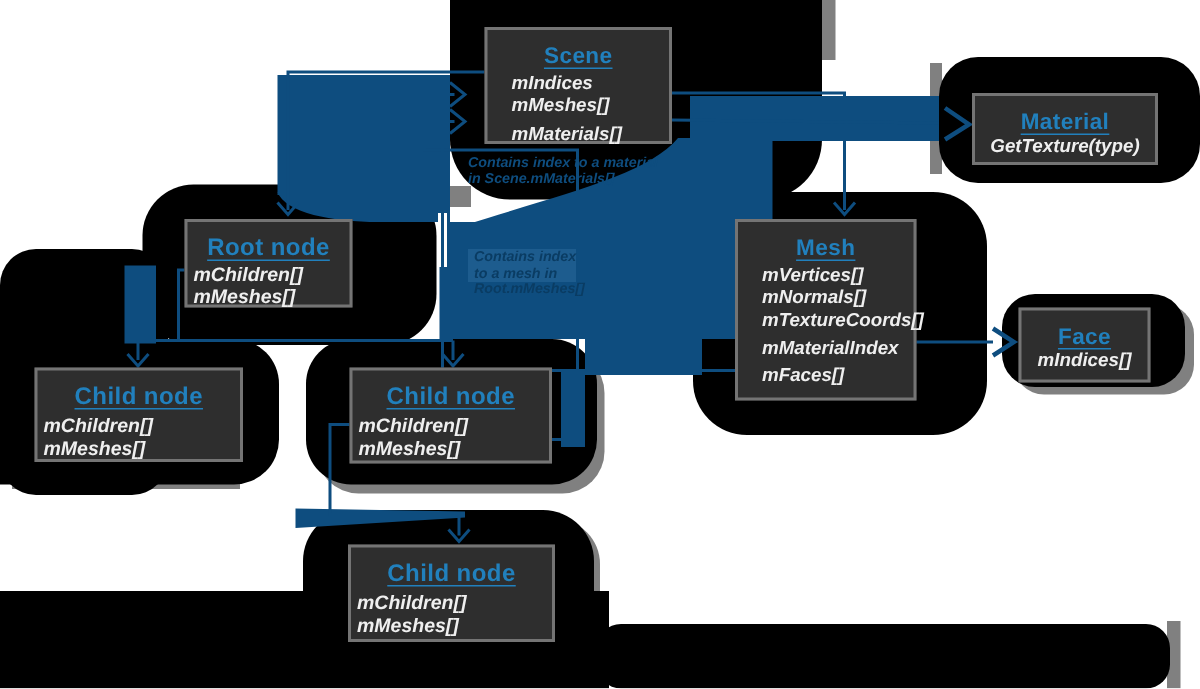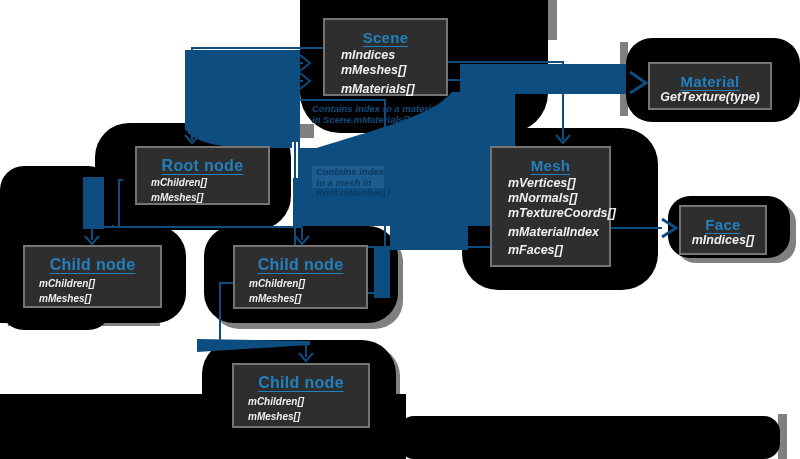--- a/index.html
+++ b/index.html
@@ -5,21 +5,21 @@
   html,body{margin:0;padding:0;background:#fff;}
   #stage{position:relative;width:800px;height:459px;background:#ffffff;overflow:hidden;
          font-family:"Liberation Sans",sans-serif;}
   #connector-layer{position:absolute;left:0;top:0;width:800px;height:459px;z-index:1;}
   .box{position:absolute;background:#2e2e2e;border:2px solid #747474;box-sizing:border-box;z-index:2;}
   .box .title{color:#2180bd;font-weight:bold;text-decoration:underline;text-underline-offset:3px;
               text-align:center;font-size:15px;padding-top:9px;letter-spacing:.3px;}
   .box .member{color:#efefef;font-weight:bold;font-style:italic;font-size:12.5px;line-height:15px;
                padding-left:16px;white-space:nowrap;}
   .box.nodebox .title{font-size:16px;}
-  .box.nodebox .member{font-size:10px;padding-left:14px;}
+  .box.nodebox .member{font-size:13px;padding-left:4px;}
   .box .member.center{text-align:center;padding-left:0;}
   .gap-sm{margin-top:4px;}
   .gap-xs{margin-top:3px;}
   .mem-pad{margin-top:2px;}
   .ann{position:absolute;z-index:3;font-style:italic;font-weight:bold;font-size:9.5px;
        line-height:10.5px;white-space:nowrap;}
   #ann-material{color:#0e4d7f;left:312px;top:104px;}
   #ann-mesh{color:#0a3c63;left:316px;top:167px;}
 </style>
 </head>
@@ -119,21 +119,21 @@
     <div class="member">mTextureCoords[]</div>
     <div class="member gap-sm">mMaterialIndex</div>
     <div class="member gap-xs">mFaces[]</div>
   </div>
 
   <div class="box" style="left:679px;top:205px;width:88px;height:50px;">
     <div class="title">Face</div>
     <div class="member center">mIndices[]</div>
   </div>
 
-  <div class="box nodebox" style="left:135px;top:146px;width:135px;height:59px;">
+  <div class="box nodebox" style="left:123px;top:146px;width:112px;height:59px;">
     <div class="title">Root node</div>
     <div class="member">mChildren[]</div>
     <div class="member">mMeshes[]</div>
   </div>
 
   <div class="box nodebox" style="left:23px;top:245px;width:139px;height:63px;">
     <div class="title">Child node</div>
     <div class="member mem-pad">mChildren[]</div>
     <div class="member">mMeshes[]</div>
   </div>

